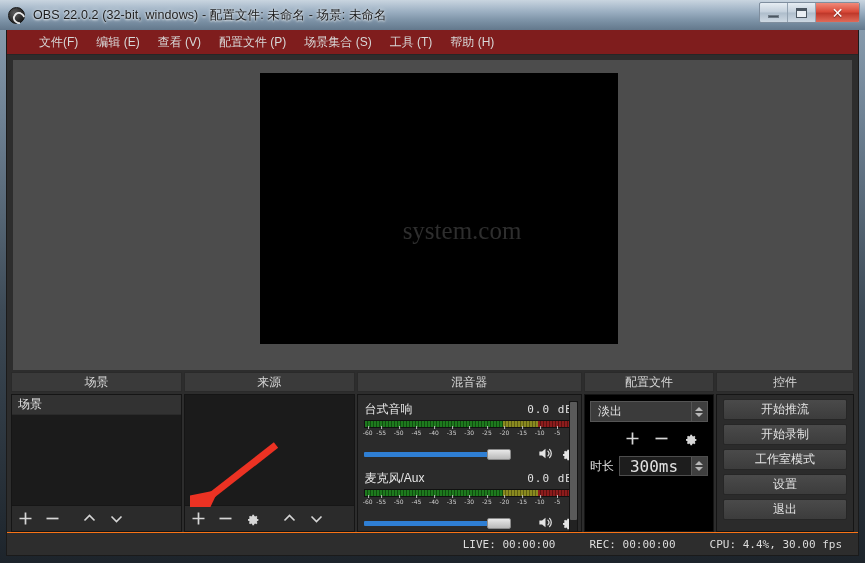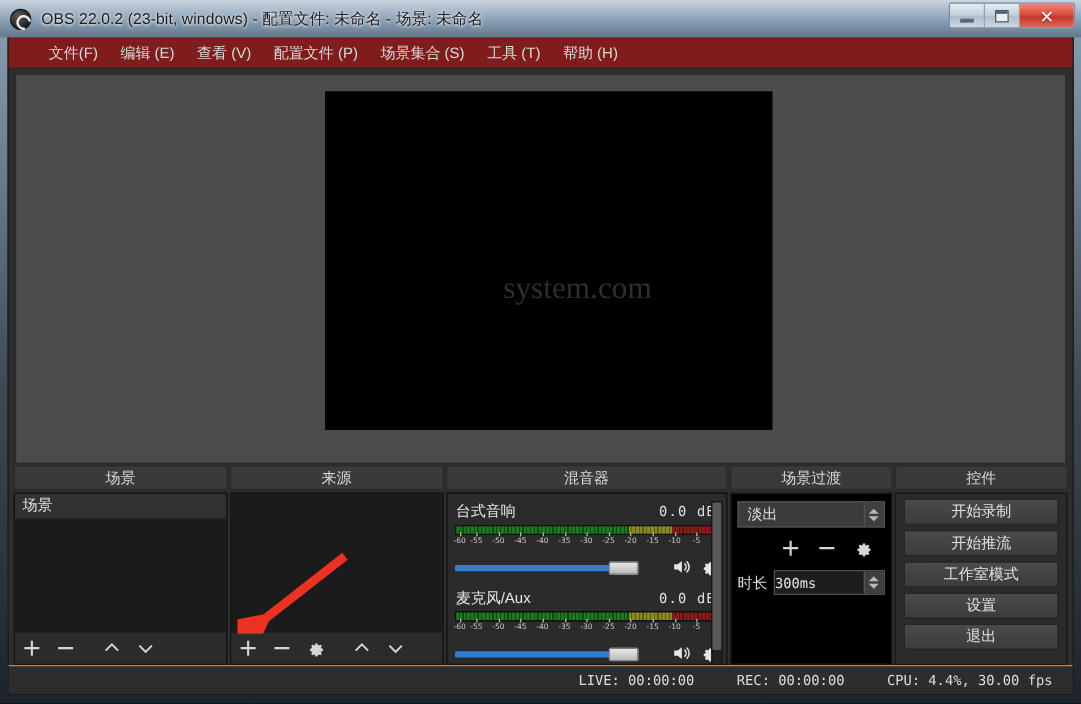--- a/index.html
+++ b/index.html
@@ -396,22 +396,22 @@
     gap: 5px;
   }
   .dur-label { font-size: 12px; color: #dcdcdc; white-space: nowrap; }
   .dur-field {
     flex: 1 1 auto;
     height: 20px;
     background: #1d1d1d;
     border: 1px solid #4d4d4d;
     display: flex;
     align-items: center;
-    padding-left: 0;
-    font-size: 11px;
+    padding-left: 10px;
+    font-size: 16px;
     color: #e2e2e2;
     position: relative;
     font-family: "DejaVu Sans Mono", monospace;
   }
 
   
   .dock-ctrl { width: 139px; text-align: center; }
   .ctrl-body {
     flex: 1 1 auto;
     background: #2b2b2b;
@@ -460,21 +460,21 @@
 </style>
 </head>
 <body>
 
 <div id="app">
 
   <div class="frame-glass"></div>
 
   <div class="titlebar">
     <div class="obs-logo"></div>
-    <div class="title-text">OBS 22.0.2 (23-bit, windows) - 配置文件: 未命名 - 场景: 未命名</div>
+    <div class="title-text">OBS 22.0.2 (32-bit, windows) - 配置文件: 未命名 - 场景: 未命名</div>
   </div>
 
   <div class="winbtns">
     <div class="winbtn">
       <span class="glyph-min"></span>
     </div>
     <div class="winbtn">
       <span class="glyph-max"></span>
     </div>
     <div class="winbtn close">
@@ -663,21 +663,21 @@
             </div>
 
             <div class="mixer-scroll">
               <div class="thumb"></div>
             </div>
           </div>
         </div>
       </div>
 
       <div class="dock dock-trans">
-        <div class="dock-title">场景过渡</div>
+        <div class="dock-title">配置文件</div>
         <div class="dock-body">
           <div class="trans-body">
             <div class="combo">
               <span>淡出</span>
               <span class="spin-btns">
                 <span class="spin-up"></span>
                 <span class="spin-dn"></span>
               </span>
             </div>
             <div class="trans-btns">
@@ -708,22 +708,22 @@
               </span>
             </div>
           </div>
         </div>
       </div>
 
       <div class="dock dock-ctrl">
         <div class="dock-title">控件</div>
         <div class="dock-body">
           <div class="ctrl-body">
+            <div class="ctrl-btn">开始推流</div>
             <div class="ctrl-btn">开始录制</div>
-            <div class="ctrl-btn">开始推流</div>
             <div class="ctrl-btn">工作室模式</div>
             <div class="ctrl-btn">设置</div>
             <div class="ctrl-btn">退出</div>
           </div>
         </div>
       </div>
 
     </div>
 
     <div class="statusbar">

